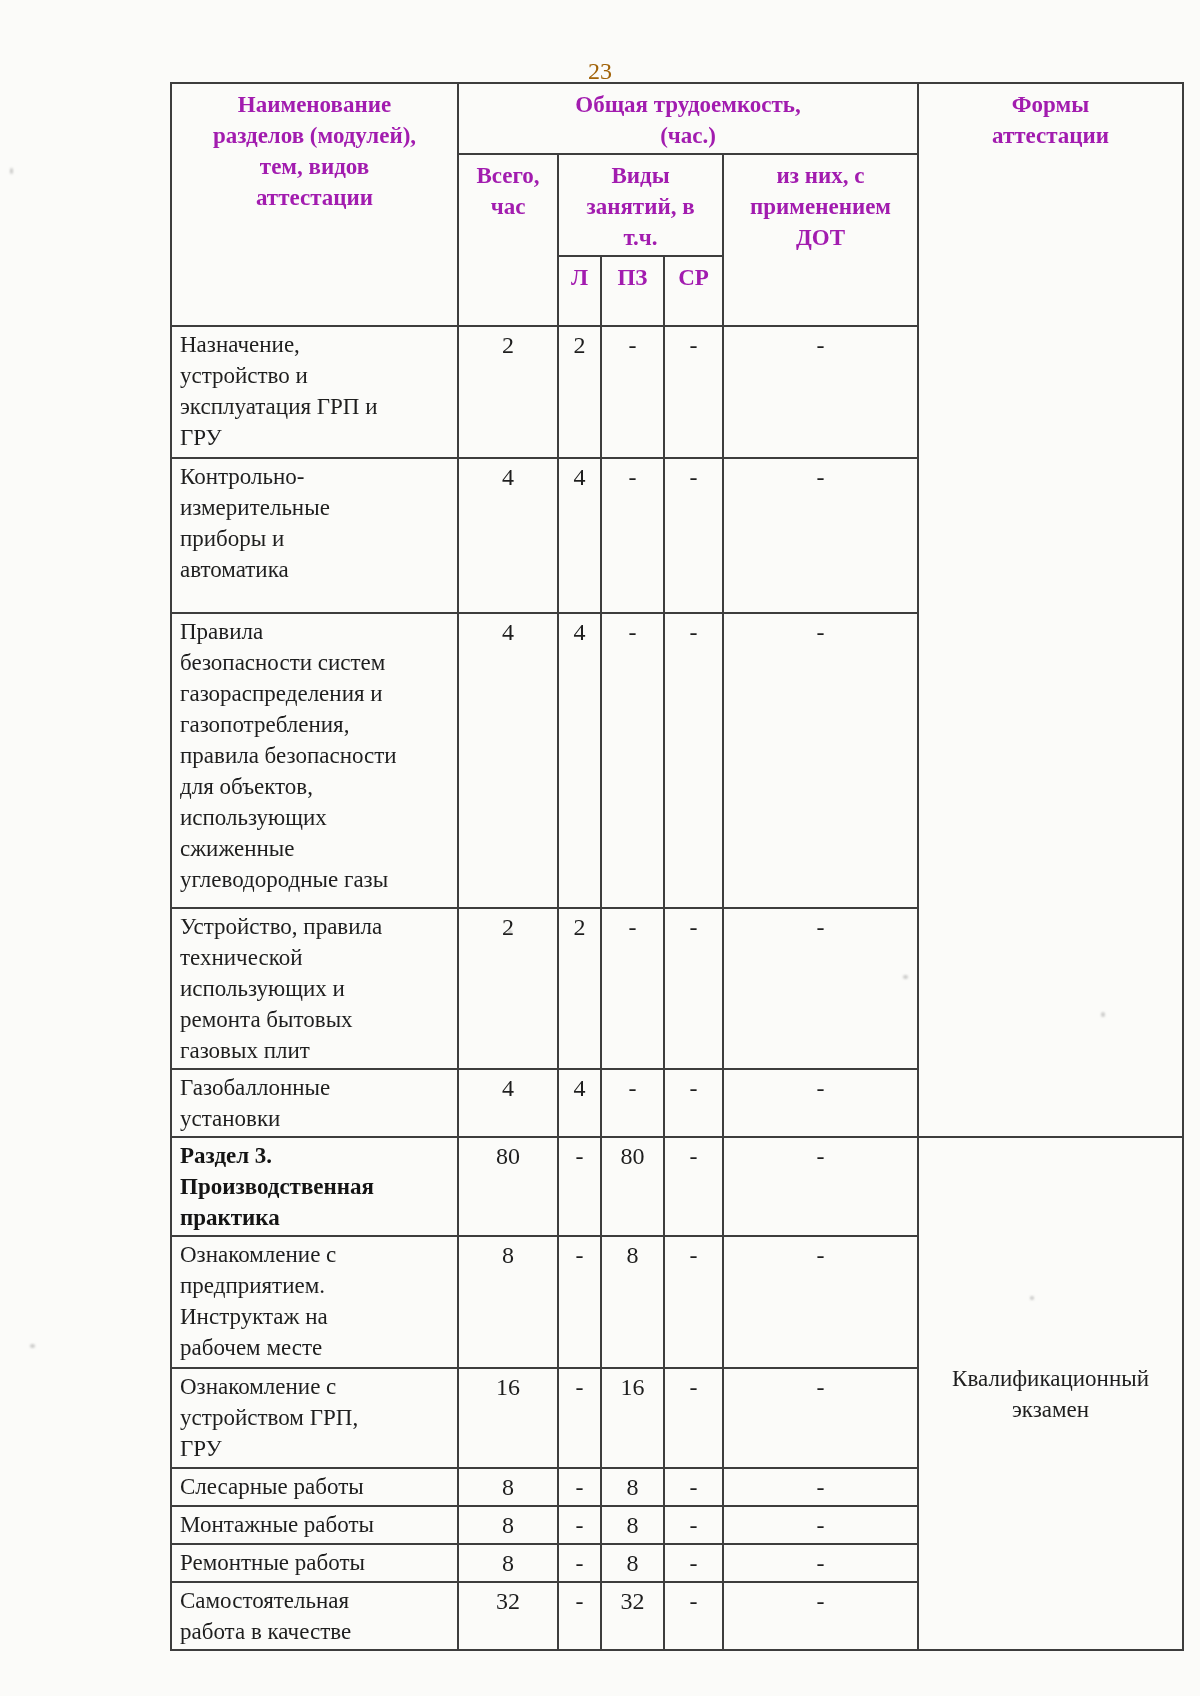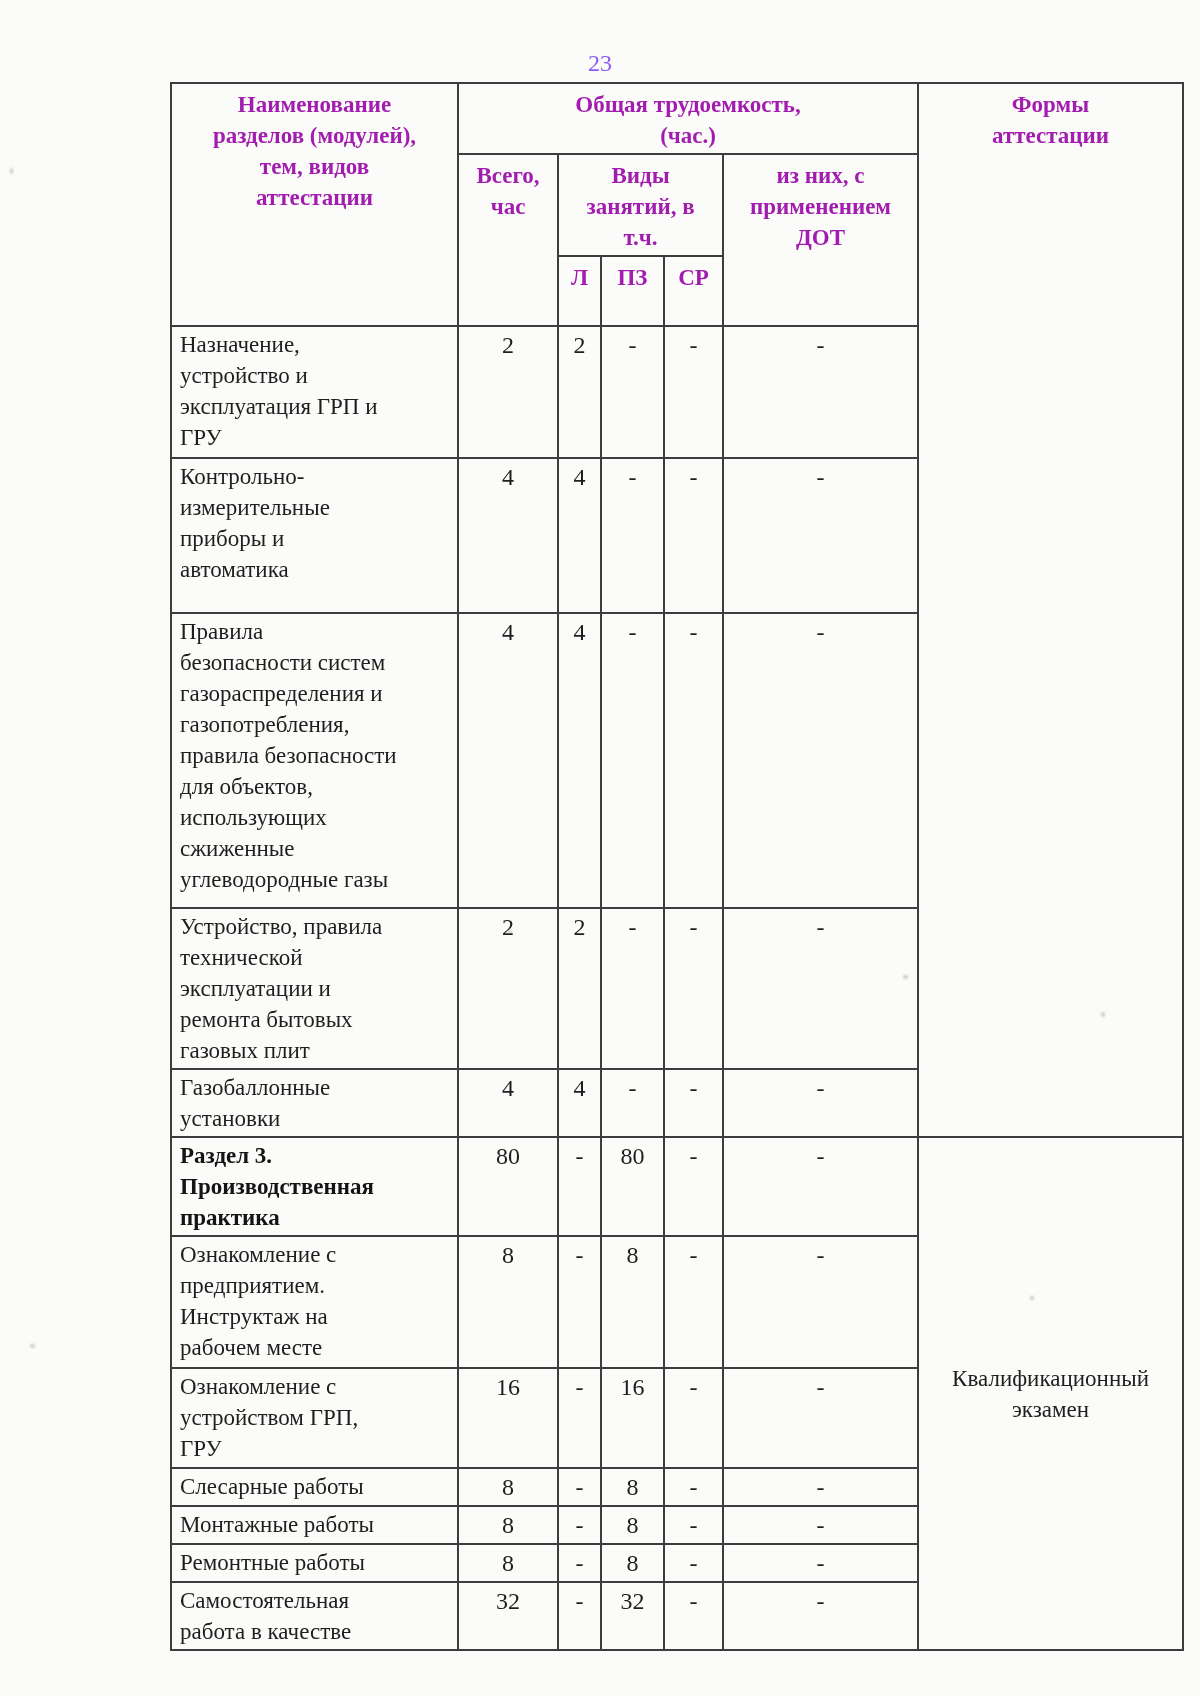--- a/index.html
+++ b/index.html
@@ -5,22 +5,22 @@
   html,body{margin:0;padding:0;}
   body{
     width:1200px;height:1696px;
     background:#fbfbf9;
     font-family:"Liberation Serif","DejaVu Serif",serif;
     color:#1e1e1e;
     position:relative;
     overflow:hidden;
   }
   .page-number{
-    position:absolute;top:50px;left:0;width:1200px;
-    text-align:center;font-size:24px;color:#8b5cf6;
+    position:absolute;top:58px;left:0;width:1200px;
+    text-align:center;font-size:24px;color:#a16207;
   }
   table.curriculum{
     position:absolute;left:170px;top:82px;
     width:1012px;
     border-collapse:collapse;
     table-layout:fixed;
   }
   th,td{
     border:2px solid #3d3d3d;
     white-space:pre-line;
@@ -143,21 +143,21 @@
 углеводородные газы</td>
         <td class="num">4</td>
         <td class="num">4</td>
         <td class="num">-</td>
         <td class="num">-</td>
         <td class="num">-</td>
       </tr>
       <tr style="height: 156px;">
         <td class="c-name">Устройство, правила
 технической
-эксплуатации и
+использующих и
 ремонта бытовых
 газовых плит</td>
         <td class="num">2</td>
         <td class="num">2</td>
         <td class="num">-</td>
         <td class="num">-</td>
         <td class="num">-</td>
       </tr>
       <tr style="height: 66px;">
         <td class="c-name">Газобаллонные

